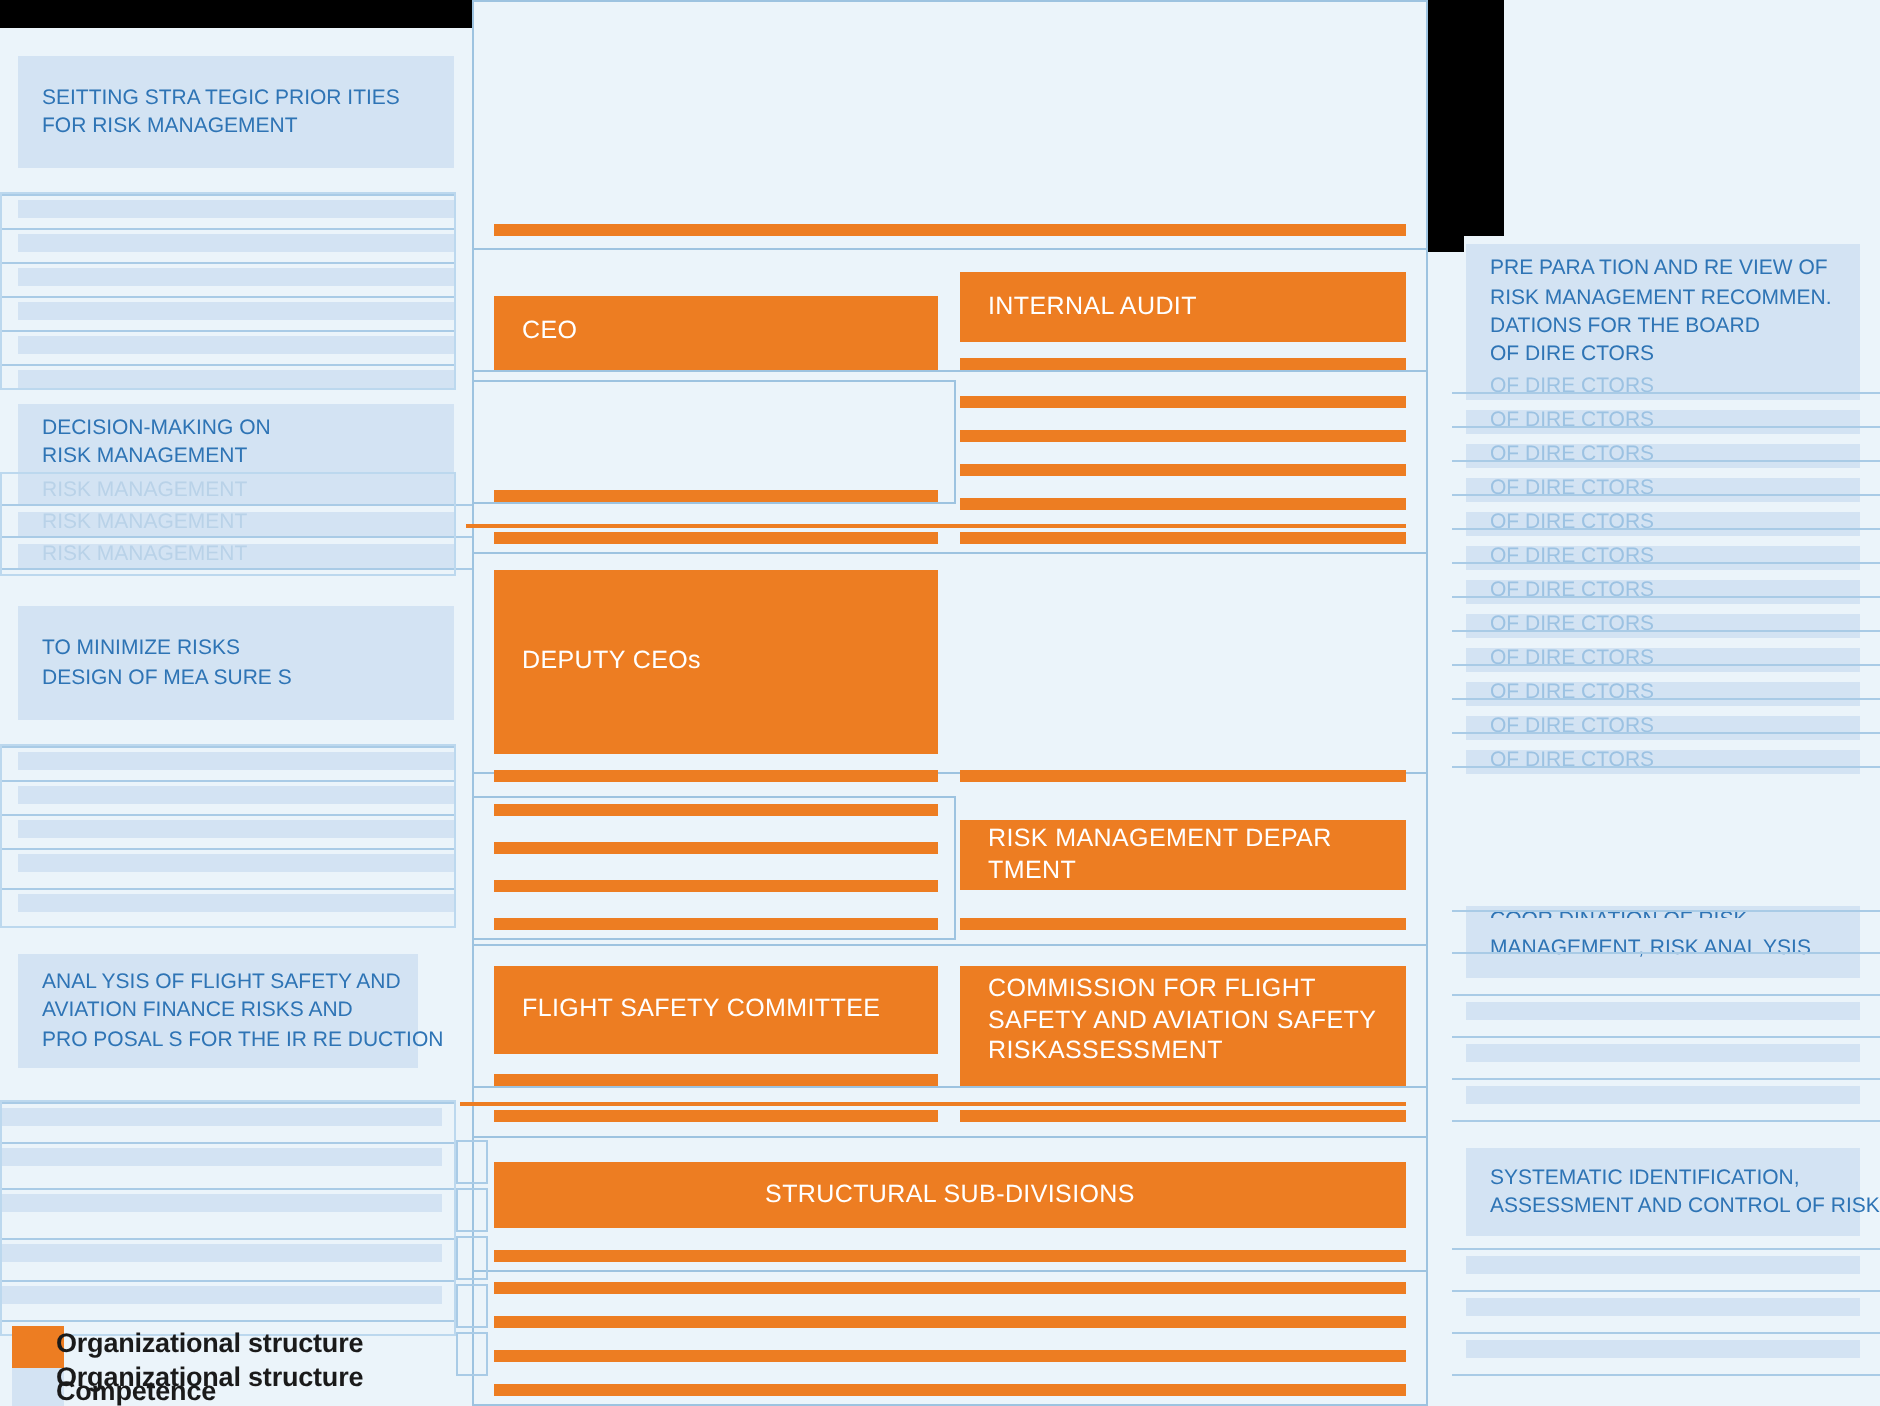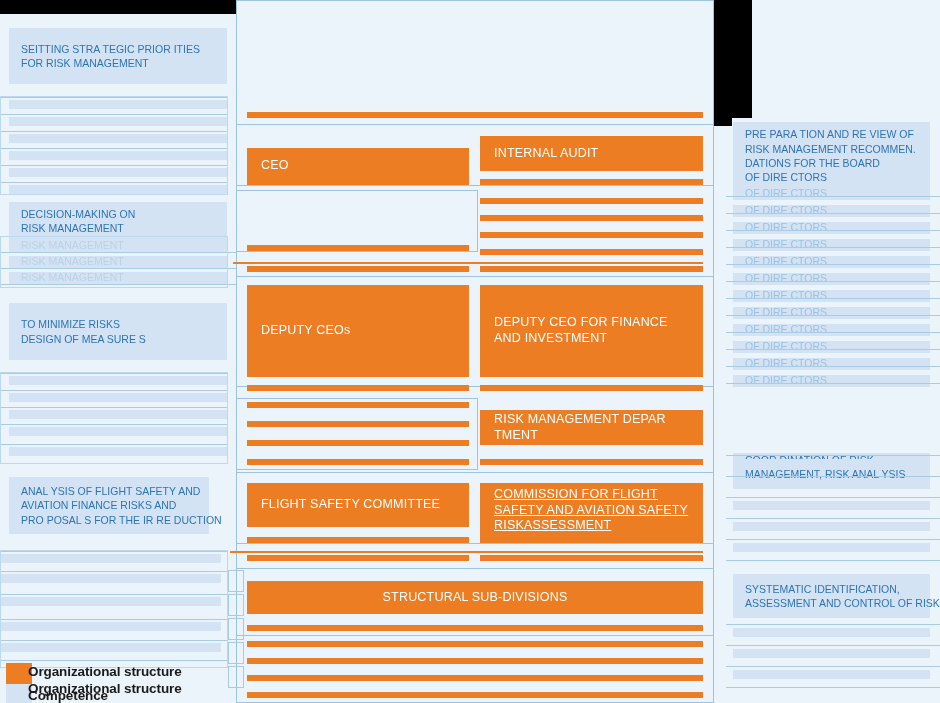--- a/index.html
+++ b/index.html
@@ -168,42 +168,39 @@
   <div class="bar" style="left:480px;top:249px;width:223px;height:6px;"></div>
   <div class="bar" style="left:480px;top:266px;width:223px;height:6px;"></div>
 
   <div class="bar" style="left:233px;top:262px;width:470px;height:2px;"></div>
   <div class="bar" style="left:247px;top:266px;width:222px;height:6px;"></div>
 
   <div class="frame" style="left:236px;top:276px;width:478px;height:111px;"></div>
   <div class="node left" style="left:247px;top:285px;width:222px;height:92px;">
     <span>DEPUTY CEOs</span>
   </div>
-  <div class="node left" style="left:480px;top:285px;width:223px;height:92px;">
-    <span>DEPUTY CEO FOR FINANCE AND INVESTMENT</span>
-  </div>
   <div class="bar" style="left:247px;top:385px;width:222px;height:6px;"></div>
   <div class="bar" style="left:480px;top:385px;width:223px;height:6px;"></div>
 
   <div class="frame" style="left:236px;top:398px;width:242px;height:72px;"></div>
   <div class="bar" style="left:247px;top:402px;width:222px;height:6px;"></div>
   <div class="bar" style="left:247px;top:421px;width:222px;height:6px;"></div>
   <div class="bar" style="left:247px;top:440px;width:222px;height:6px;"></div>
   <div class="bar" style="left:247px;top:459px;width:222px;height:6px;"></div>
 
   <div class="node left" style="left:480px;top:410px;width:223px;height:35px;">
     <span>RISK MANAGEMENT DEPAR TMENT</span>
   </div>
   <div class="bar" style="left:480px;top:459px;width:223px;height:6px;"></div>
 
   <div class="frame" style="left:236px;top:472px;width:478px;height:72px;"></div>
   <div class="node left" style="left:247px;top:483px;width:222px;height:44px;">
     <span>FLIGHT SAFETY COMMITTEE</span>
   </div>
-  <div class="node left" style="left:480px;top:483px;width:223px;height:55px;text-decoration:underline;">
+  <div class="node left" style="left:480px;top:483px;width:223px;height:55px;">
     <span>COMMISSION FOR FLIGHT SAFETY AND AVIATION SAFETY RISKASSESSMENT</span>
   </div>
   <div class="bar" style="left:247px;top:537px;width:222px;height:6px;"></div>
   <div class="bar" style="left:480px;top:537px;width:223px;height:6px;"></div>
 
   <div class="bar" style="left:230px;top:551px;width:473px;height:2px;"></div>
   <div class="bar" style="left:247px;top:555px;width:222px;height:6px;"></div>
   <div class="bar" style="left:480px;top:555px;width:223px;height:6px;"></div>
 
   <div class="frame" style="left:236px;top:568px;width:478px;height:68px;"></div>

